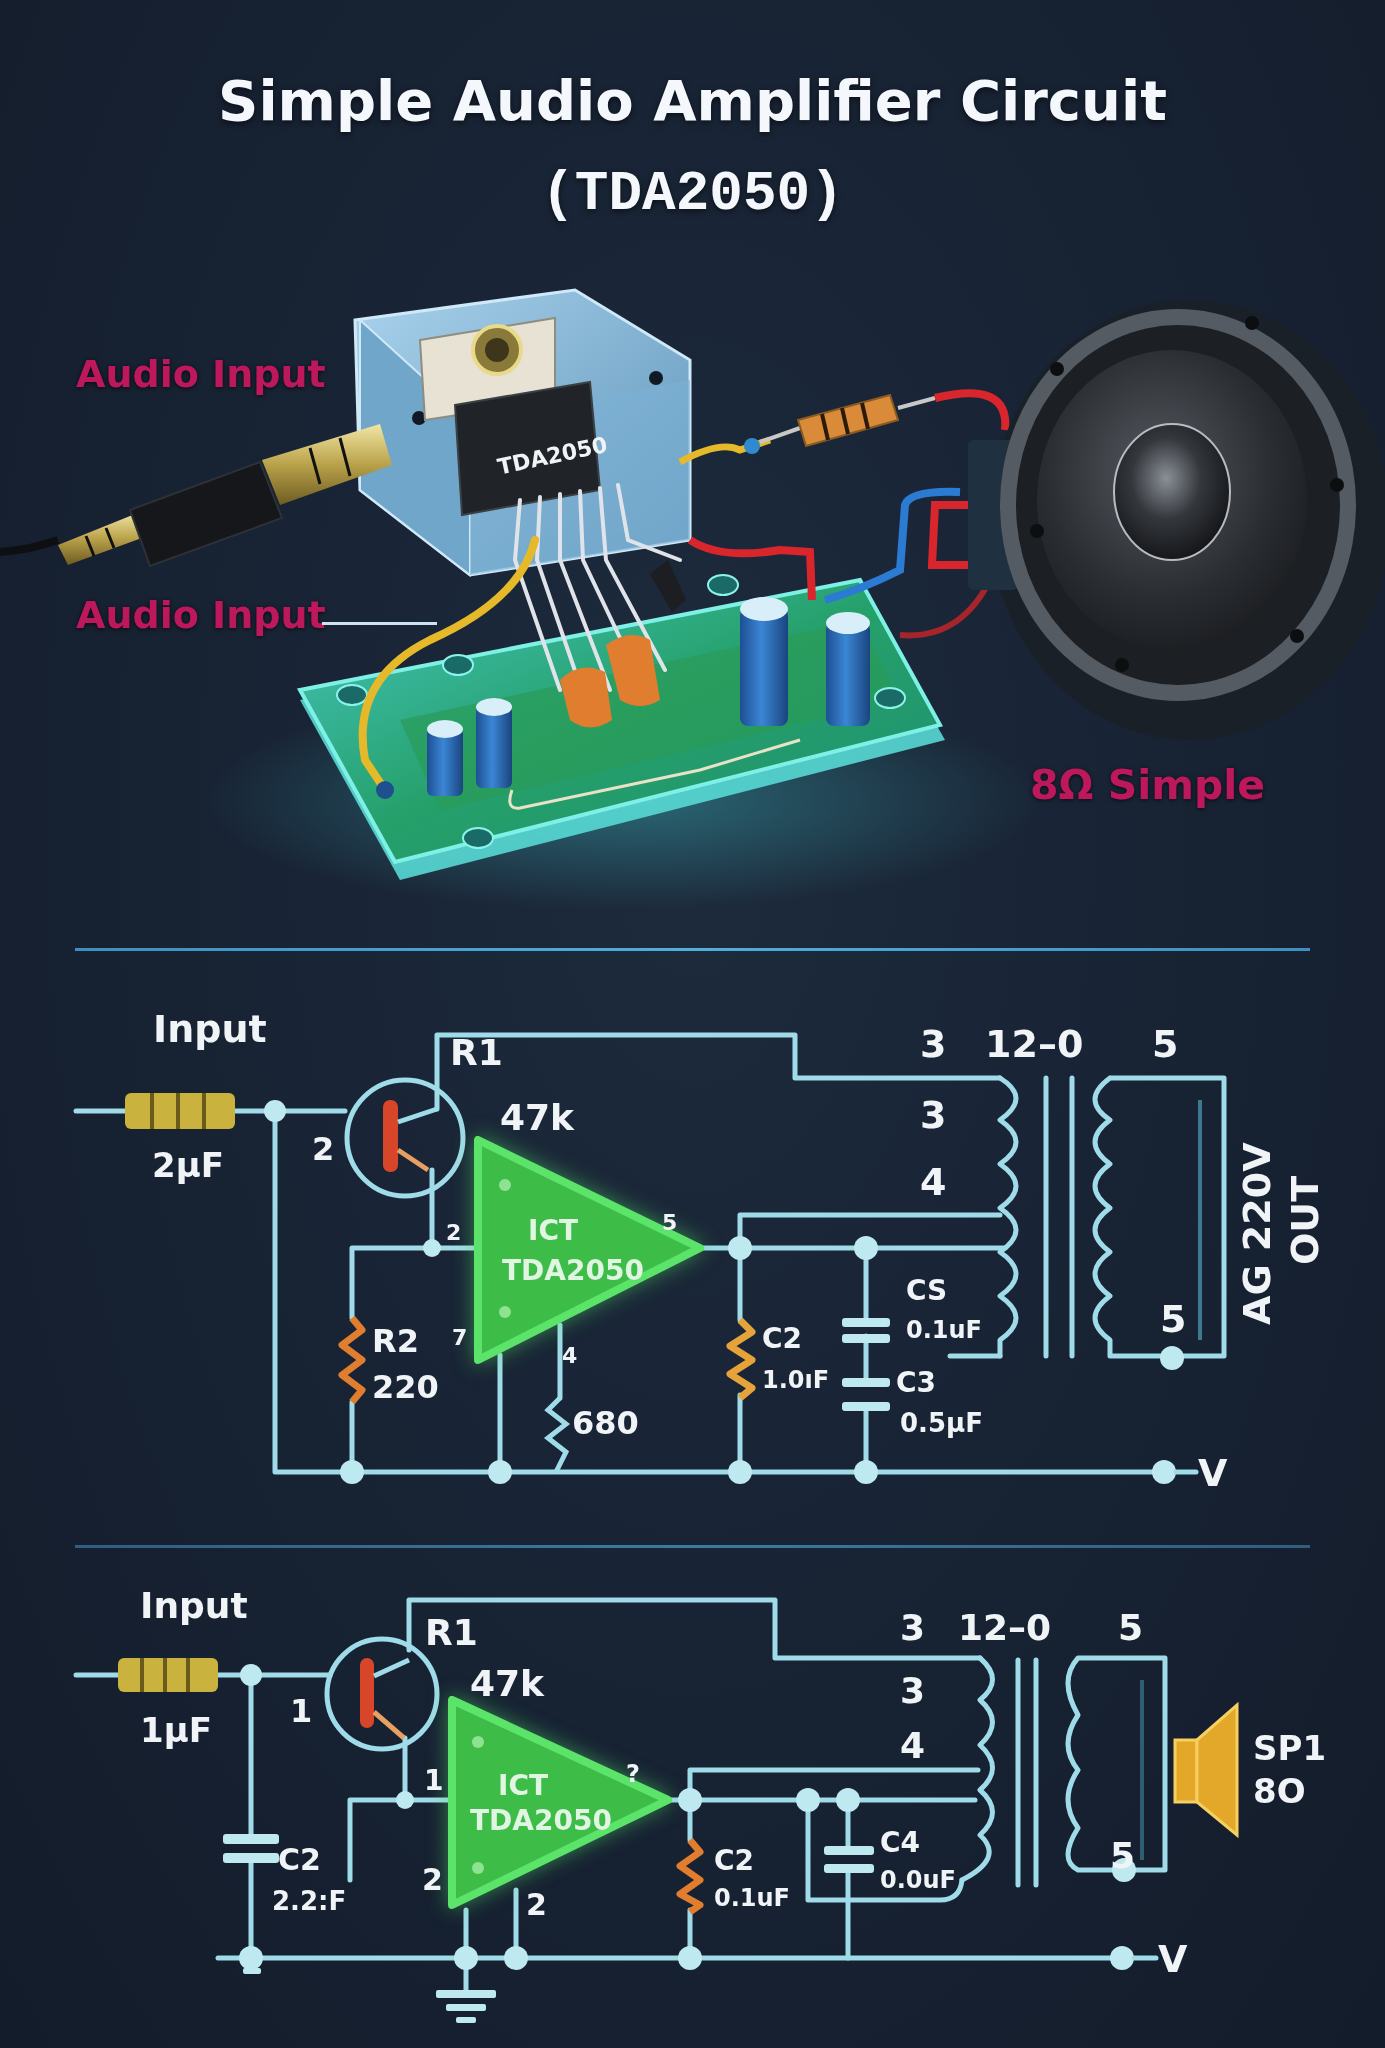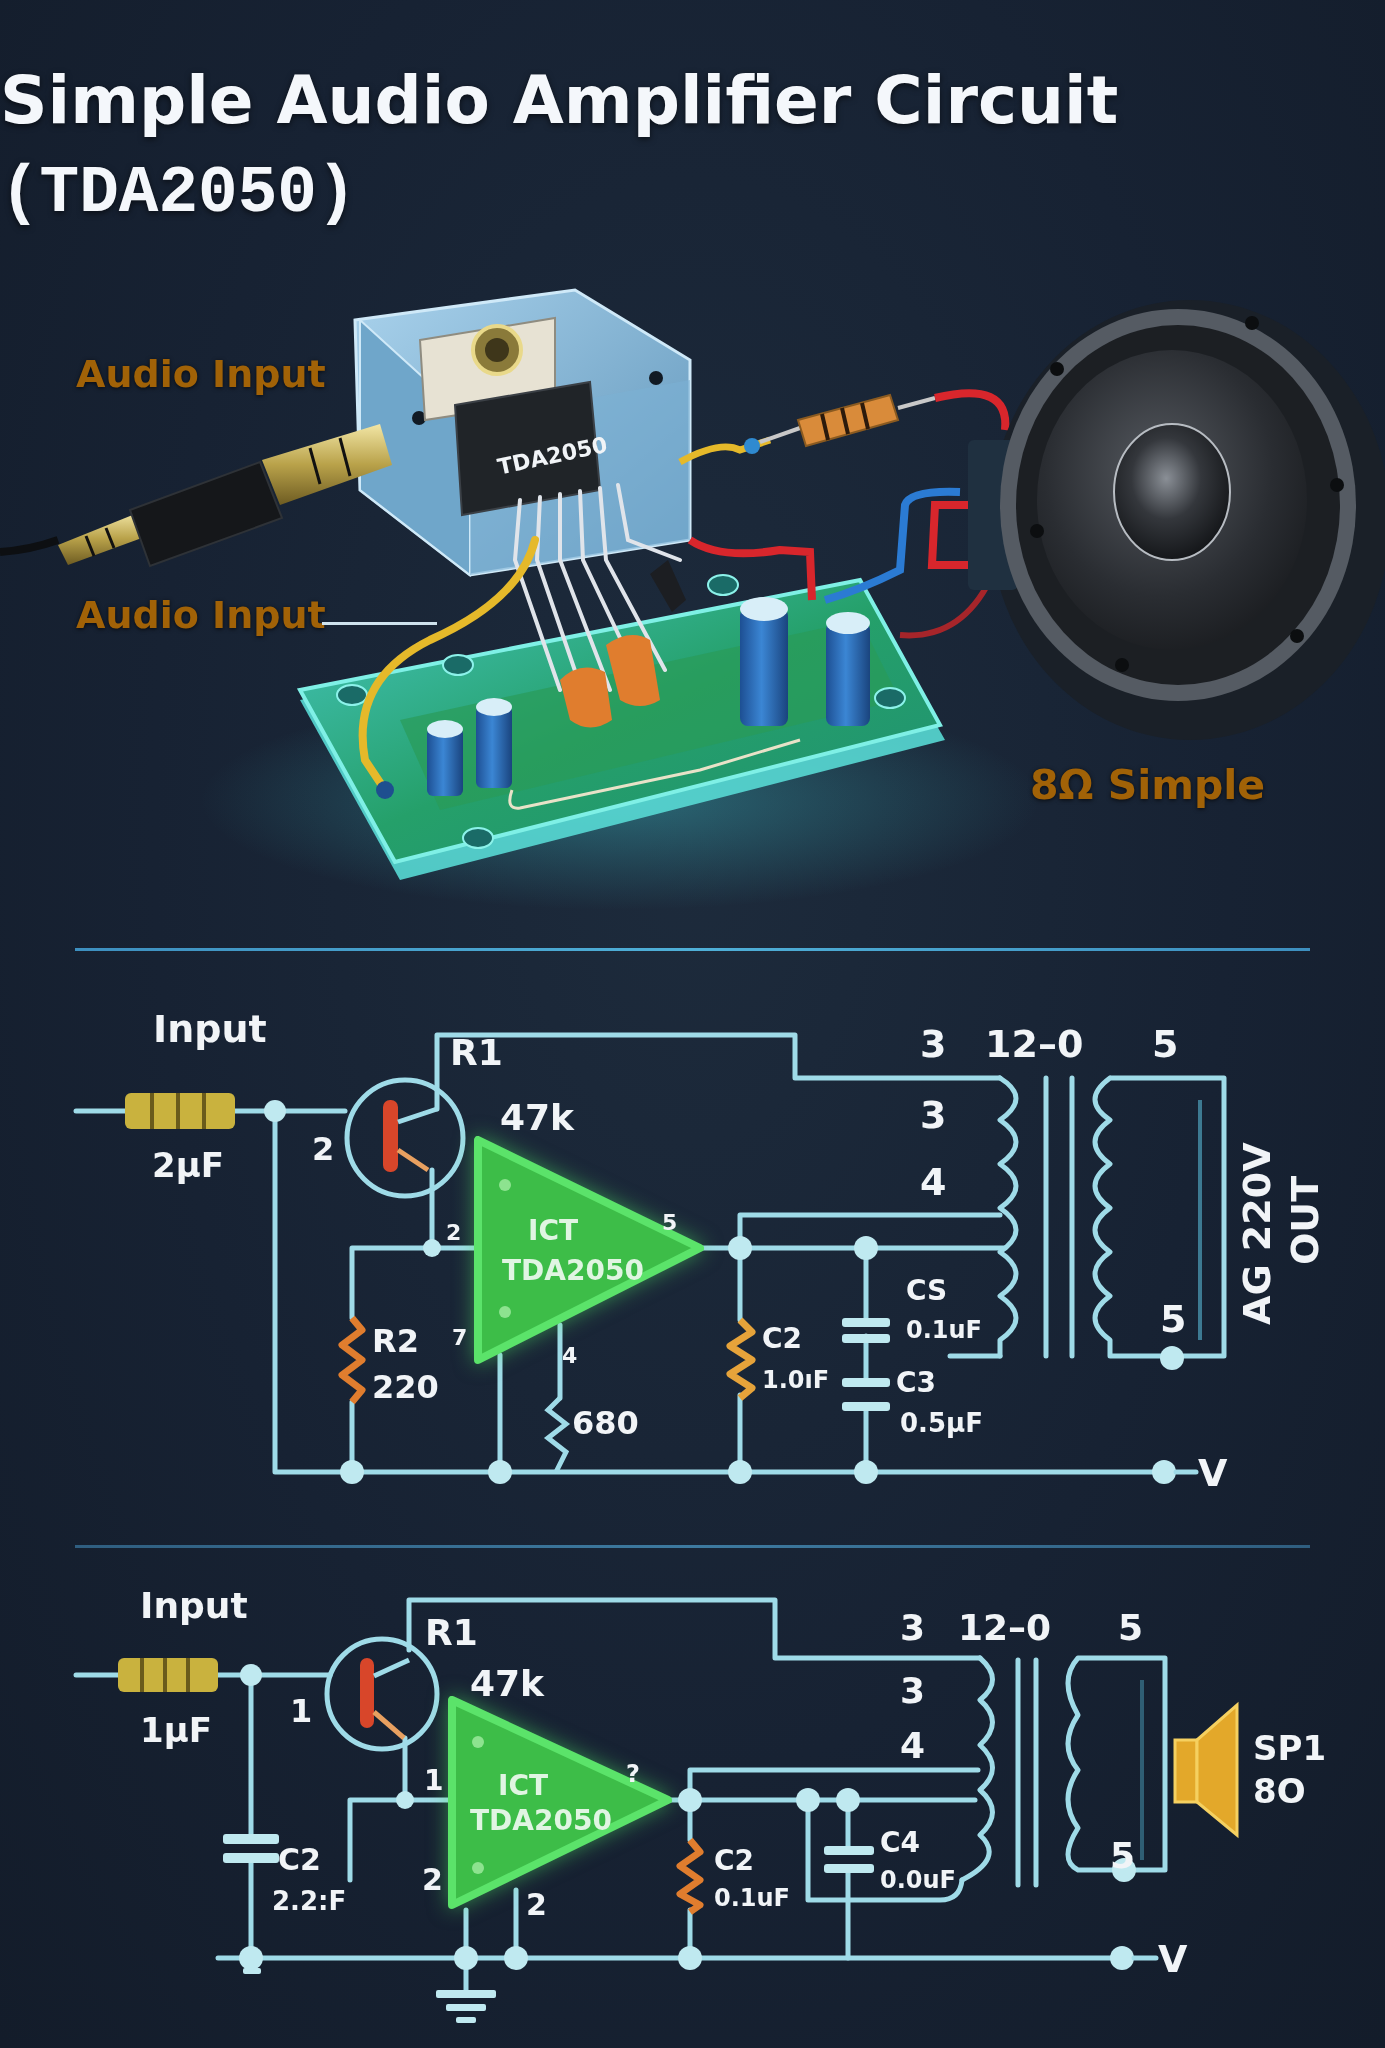--- a/index.html
+++ b/index.html
@@ -4,28 +4,28 @@
 <style>
   html, body { margin:0; padding:0; }
   body {
     width:1385px; height:2048px; overflow:hidden;
     background: radial-gradient(ellipse at 50% 40%, #1d2b3c 0%, #172233 55%, #131c2a 100%);
     font-family: "DejaVu Sans", sans-serif;
     color:#fff;
     position:relative;
   }
   .title {
-    position:absolute; left:0; width:1385px; text-align:left;
-    font-weight:bold; font-size:66px; line-height:92px; color:#f4f7fb;
+    position:absolute; left:0; width:1385px; text-align:center;
+    font-weight:bold; font-size:56px; line-height:92px; color:#f4f7fb;
     text-shadow: 0 2px 6px rgba(0,0,0,0.6);
   }
   #title-line1 { top:55px; }
   #title-line2 { top:148px;font-family:Liberation Mono, monospace; }
   .label {
-    position:absolute; font-weight:bold; color:#a16207; white-space:nowrap;
+    position:absolute; font-weight:bold; color:#be185d; white-space:nowrap;
     text-shadow: 0 1px 4px rgba(0,0,0,0.7);
   }
   svg { position:absolute; left:0; top:0; }
   .schem-text { font-family:"DejaVu Sans", sans-serif; font-weight:bold; fill:#f1f4f7; }
   .wire { stroke:#9fdbe8; stroke-width:5; fill:none; stroke-linecap:round; stroke-linejoin:round; }
   .node { fill:#bfe9f0; }
 </style>
 </head>
 <body>
 

